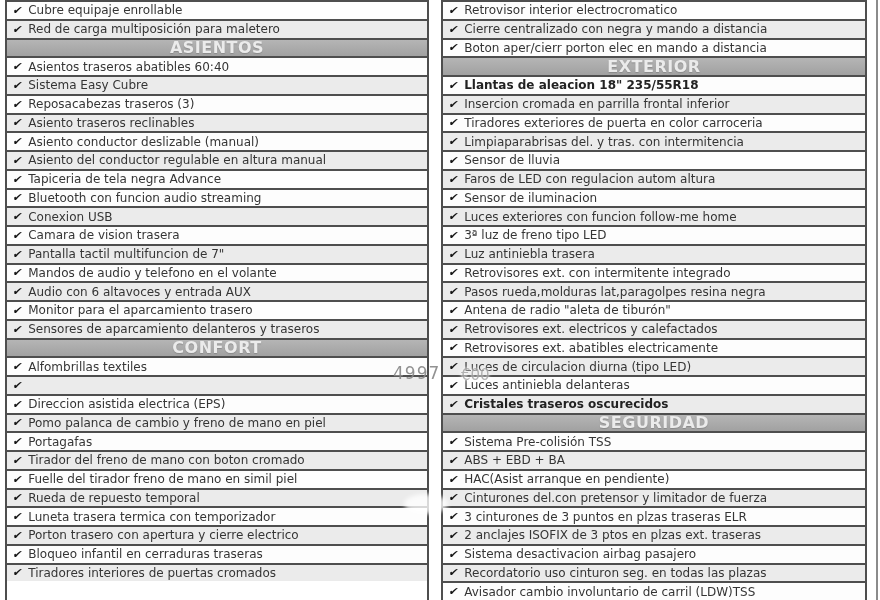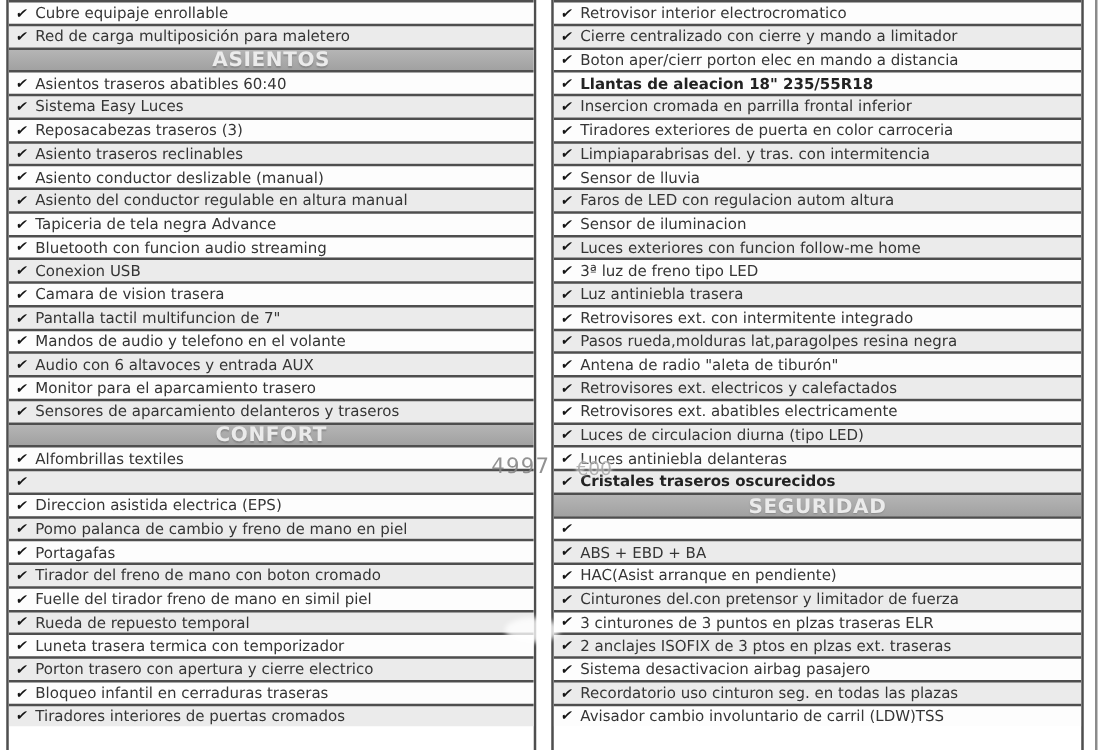--- a/index.html
+++ b/index.html
@@ -68,21 +68,21 @@
       <span class="check">✔</span>
       <span class="label">Red de carga multiposición para maletero</span>
     </div>
     <div class="row header">ASIENTOS</div>
     <div class="row item">
       <span class="check">✔</span>
       <span class="label">Asientos traseros abatibles 60:40</span>
     </div>
     <div class="row item alt">
       <span class="check">✔</span>
-      <span class="label">Sistema Easy Luces</span>
+      <span class="label">Sistema Easy Cubre</span>
     </div>
     <div class="row item">
       <span class="check">✔</span>
       <span class="label">Reposacabezas traseros (3)</span>
     </div>
     <div class="row item alt">
       <span class="check">✔</span>
       <span class="label">Asiento traseros reclinables</span>
     </div>
     <div class="row item">
@@ -178,26 +178,27 @@
       <span class="label">Tiradores interiores de puertas cromados</span>
     </div>
   </div>
 <div class="col col-right" id="col-right">
     <div class="row item">
       <span class="check">✔</span>
       <span class="label">Retrovisor interior electrocromatico</span>
     </div>
     <div class="row item alt">
       <span class="check">✔</span>
-      <span class="label">Cierre centralizado con cierre y mando a limitador</span>
+      <span class="label">Cierre centralizado con negra y mando a distancia</span>
     </div>
     <div class="row item">
       <span class="check">✔</span>
       <span class="label">Boton aper/cierr porton elec en mando a distancia</span>
     </div>
+    <div class="row header">EXTERIOR</div>
     <div class="row item">
       <span class="check">✔</span>
       <span class="label bold">Llantas de aleacion 18" 235/55R18</span>
     </div>
     <div class="row item alt">
       <span class="check">✔</span>
       <span class="label">Insercion cromada en parrilla frontal inferior</span>
     </div>
     <div class="row item">
       <span class="check">✔</span>
@@ -259,20 +260,21 @@
       <span class="check">✔</span>
       <span class="label">Luces antiniebla delanteras</span>
     </div>
     <div class="row item alt">
       <span class="check">✔</span>
       <span class="label bold">Cristales traseros oscurecidos</span>
     </div>
     <div class="row header">SEGURIDAD</div>
     <div class="row item">
       <span class="check">✔</span>
+      <span class="label">Sistema Pre-colisión TSS</span>
     </div>
     <div class="row item alt">
       <span class="check">✔</span>
       <span class="label">ABS + EBD + BA</span>
     </div>
     <div class="row item">
       <span class="check">✔</span>
       <span class="label">HAC(Asist arranque en pendiente)</span>
     </div>
     <div class="row item alt">

